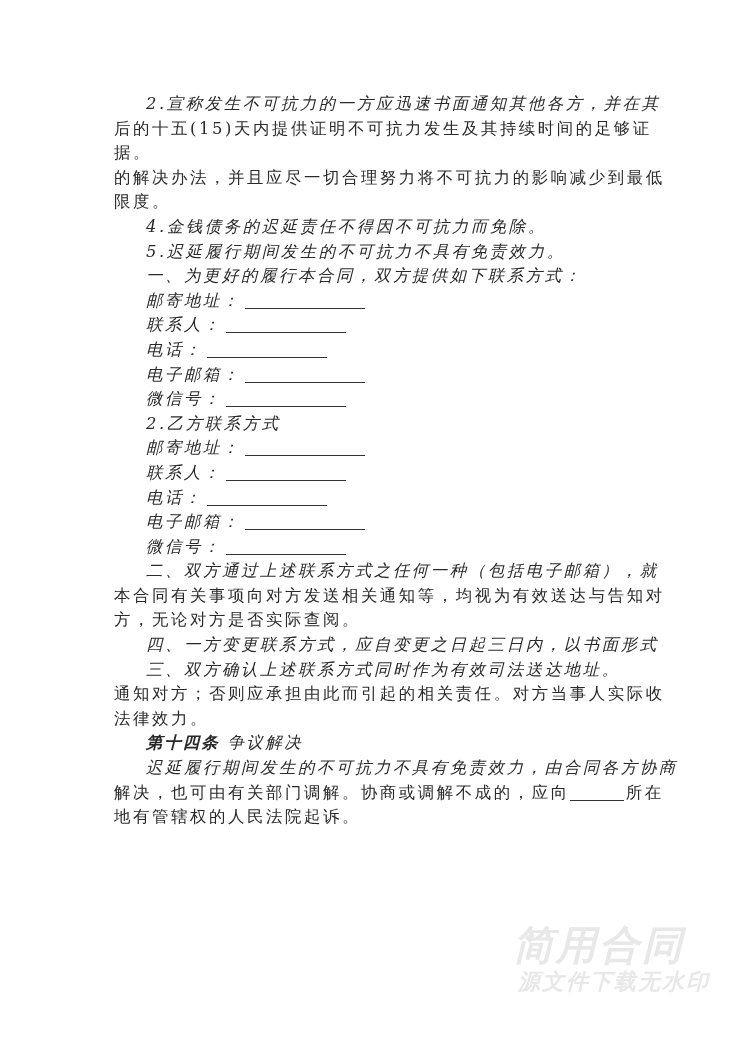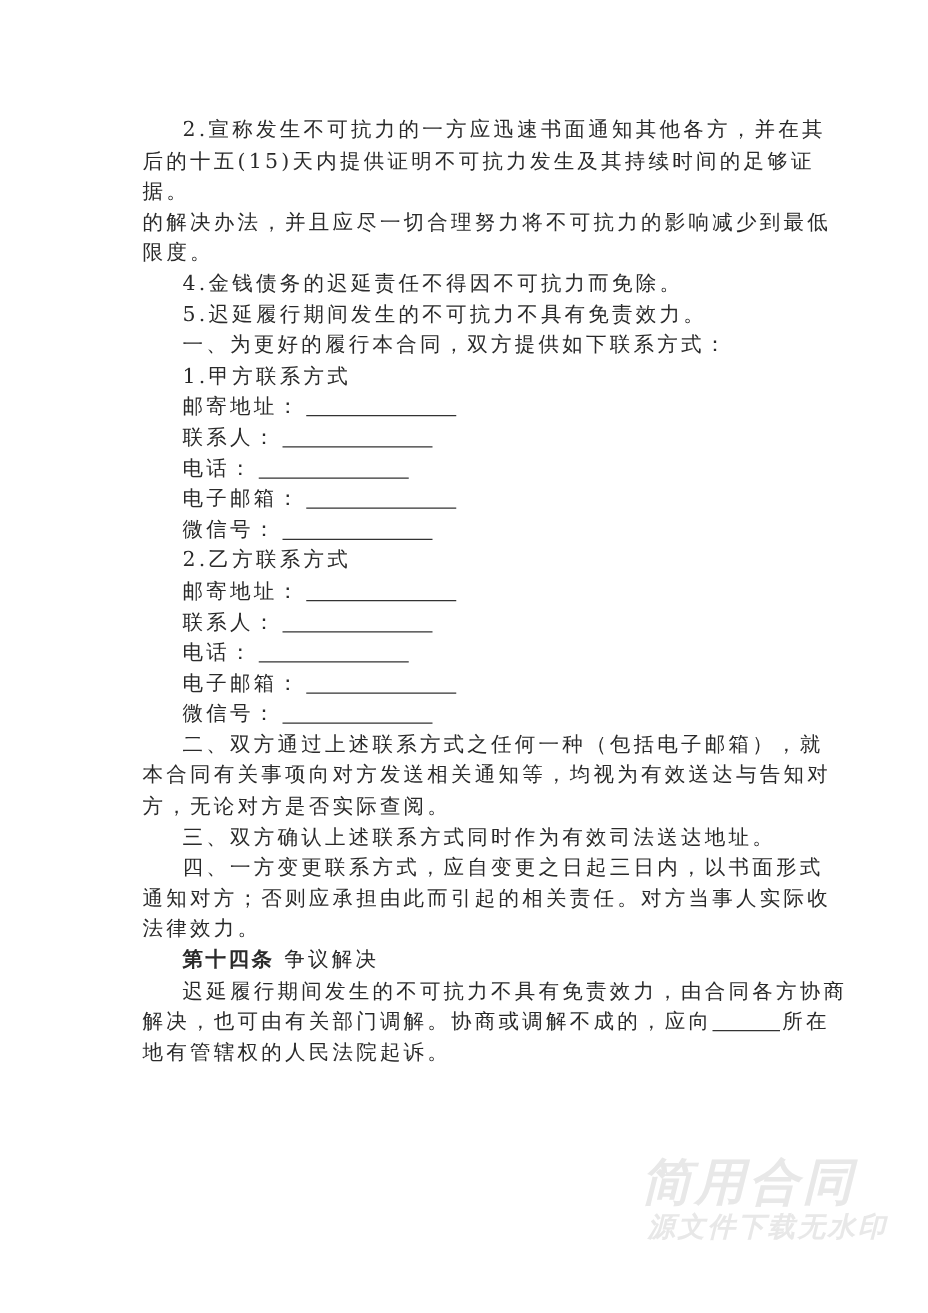--- a/index.html
+++ b/index.html
@@ -1,21 +1,21 @@
 <!DOCTYPE html>
 <html><head>
 <meta charset="utf-8">
 <style>
   html, body { margin:0; padding:0; background:#ffffff; }
   body { width:742px; height:1050px; position:relative; overflow:hidden;
          font-family:"DejaVu Serif", "Liberation Serif", serif; color:#2a2a2a; }
   .page { position:absolute; left:114px; top:92px; width:520px; }
   .line { position:relative; height:24.6px; line-height:24.6px; font-size:16.4px;
           letter-spacing:2.6px; white-space:nowrap; }
-  .indent { padding-left:32px; }
+  .indent { padding-left:32px;font-style:italic; }
   .bold { font-weight:bold; letter-spacing:2px; }
   .blank { display:inline-block; border-bottom:1px solid #333; height:17px;
            vertical-align:-3px; margin-left:4px; }
   .w120 { width:120px; }
   .w54 { width:54px; margin-left:0; margin-right:2px; }
   .wm { position:absolute; color:#e8e8e8; font-family:"DejaVu Sans", sans-serif;
         font-weight:bold; font-style:italic; white-space:nowrap; }
   .wm1 { left:513px; top:918px; font-size:40px; letter-spacing:3px; }
   .wm2 { left:518px; top:967px; font-size:22px; letter-spacing:2px; }
 </style>
@@ -25,39 +25,38 @@
 <div class="page">
   <div class="line indent">2.宣称发生不可抗力的一方应迅速书面通知其他各方，并在其</div>
   <div class="line">后的十五(15)天内提供证明不可抗力发生及其持续时间的足够证</div>
   <div class="line">据。</div>
   <div class="line">的解决办法，并且应尽一切合理努力将不可抗力的影响减少到最低</div>
   <div class="line">限度。</div>
   <div class="line indent">4.金钱债务的迟延责任不得因不可抗力而免除。</div>
   <div class="line indent">5.迟延履行期间发生的不可抗力不具有免责效力。</div>
 
   <div class="line indent">一、为更好的履行本合同，双方提供如下联系方式：</div>
-  <div class="line indent">1.甲方联系方式</div>
   <div class="line indent"><span>邮寄地址：</span><span class="blank w120"></span></div>
   <div class="line indent"><span>联系人：</span><span class="blank w120"></span></div>
   <div class="line indent"><span>电话：</span><span class="blank w120"></span></div>
   <div class="line indent"><span>电子邮箱：</span><span class="blank w120"></span></div>
   <div class="line indent"><span>微信号：</span><span class="blank w120"></span></div>
 
   <div class="line indent">2.乙方联系方式</div>
   <div class="line indent"><span>邮寄地址：</span><span class="blank w120"></span></div>
   <div class="line indent"><span>联系人：</span><span class="blank w120"></span></div>
   <div class="line indent"><span>电话：</span><span class="blank w120"></span></div>
   <div class="line indent"><span>电子邮箱：</span><span class="blank w120"></span></div>
   <div class="line indent"><span>微信号：</span><span class="blank w120"></span></div>
 
   <div class="line indent">二、双方通过上述联系方式之任何一种（包括电子邮箱），就</div>
   <div class="line">本合同有关事项向对方发送相关通知等，均视为有效送达与告知对</div>
   <div class="line">方，无论对方是否实际查阅。</div>
+  <div class="line indent">四、一方变更联系方式，应自变更之日起三日内，以书面形式</div>
   <div class="line indent">三、双方确认上述联系方式同时作为有效司法送达地址。</div>
-  <div class="line indent">四、一方变更联系方式，应自变更之日起三日内，以书面形式</div>
   <div class="line">通知对方；否则应承担由此而引起的相关责任。对方当事人实际收</div>
   <div class="line">法律效力。</div>
 
   <div class="line indent">
     <span class="bold">第十四条</span>
     <span>争议解决</span>
   </div>
   <div class="line indent">迟延履行期间发生的不可抗力不具有免责效力，由合同各方协商</div>
   <div class="line"><span>解决，也可由有关部门调解。协商或调解不成的，应向</span><span class="blank w54"></span><span>所在</span></div>
   <div class="line">地有管辖权的人民法院起诉。</div>

